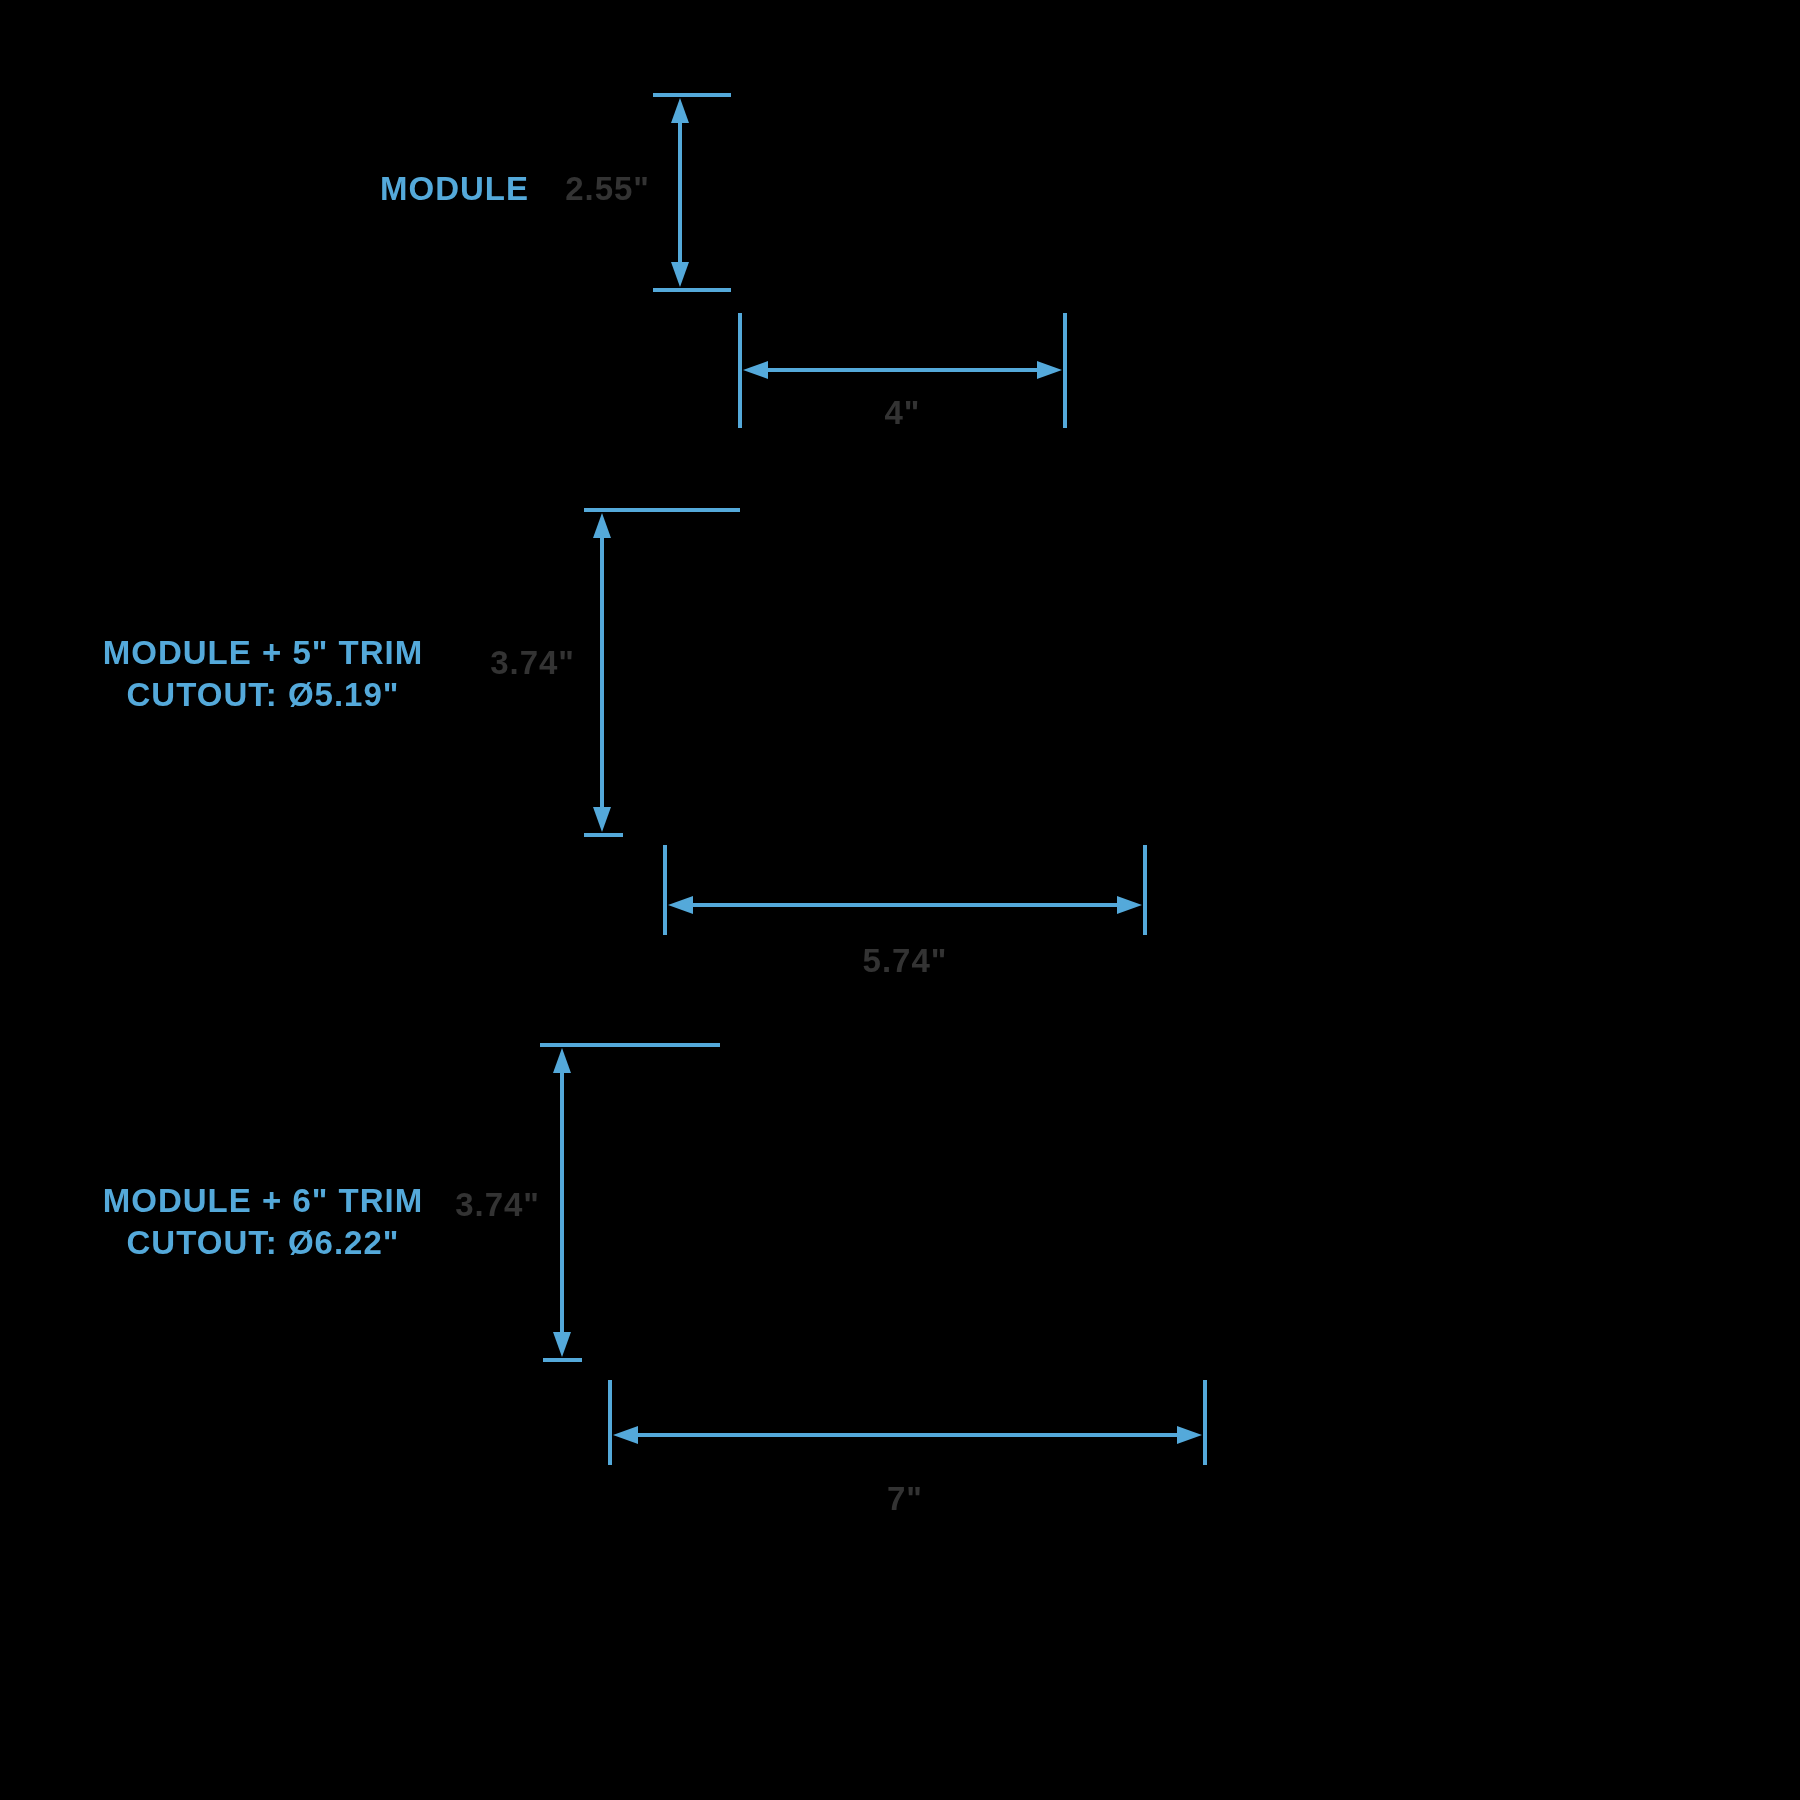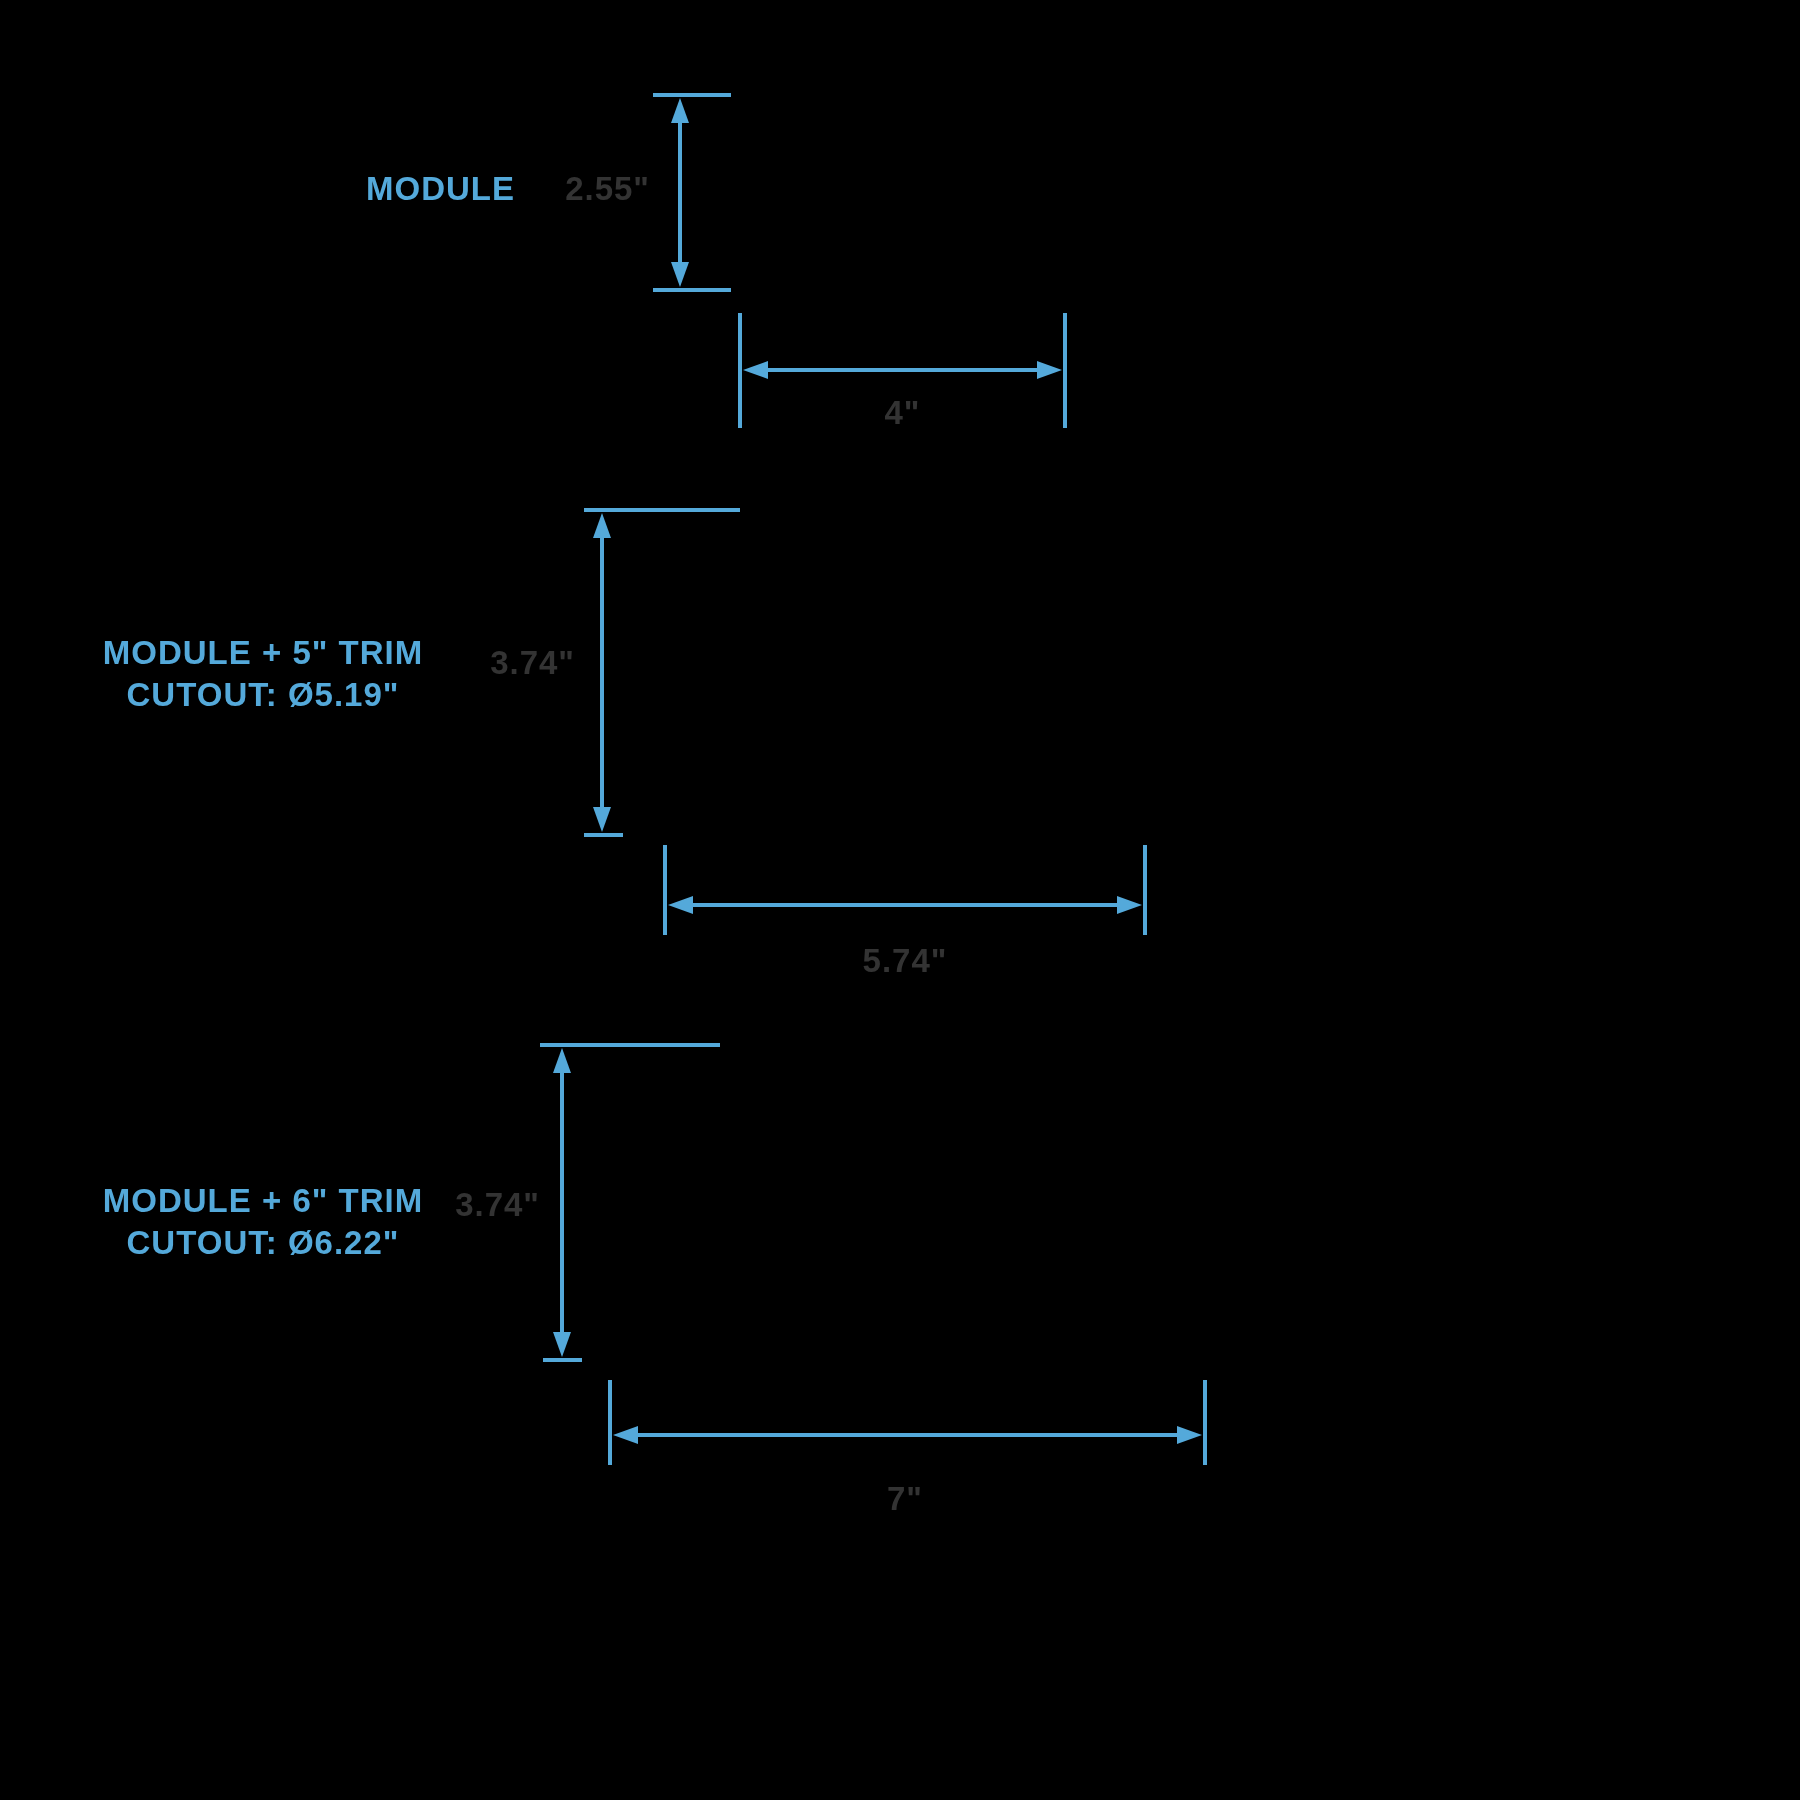--- a/index.html
+++ b/index.html
@@ -87,21 +87,21 @@
         <line x1="610" y1="1380" x2="610" y2="1465"></line>
         <line x1="1205" y1="1380" x2="1205" y2="1465"></line>
         <line x1="636" y1="1435" x2="1179" y2="1435"></line>
         <polygon points="613,1435 638,1426 638,1444" stroke="none"></polygon>
         <polygon points="1202,1435 1177,1426 1177,1444" stroke="none"></polygon>
       </g>
 
     </g>
   </svg>
 
-  <div class="txt label-blue" style="left:366px; top:168px; width:145px;">MODULE</div>
+  <div class="txt label-blue" style="left:380px; top:168px; width:145px;">MODULE</div>
 
   <div class="txt value-dark right" style="left:545px; top:168px; width:105px;">2.55"</div>
 
   <div class="txt value-dark center" style="left:840px; top:392px; width:125px;">4"</div>
 
   <div class="txt label-blue center" style="left:88px; top:632px; width:350px;">
     <div>MODULE + 5" TRIM</div>
     <div>CUTOUT: Ø5.19"</div>
   </div>
 

